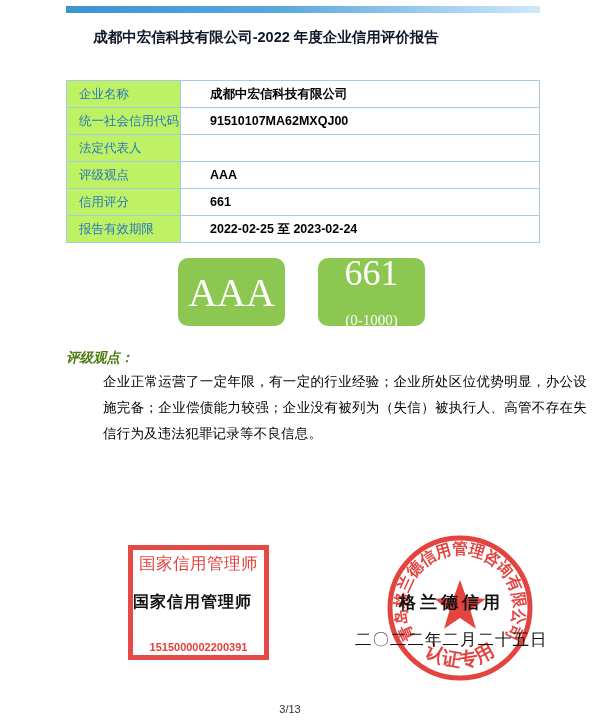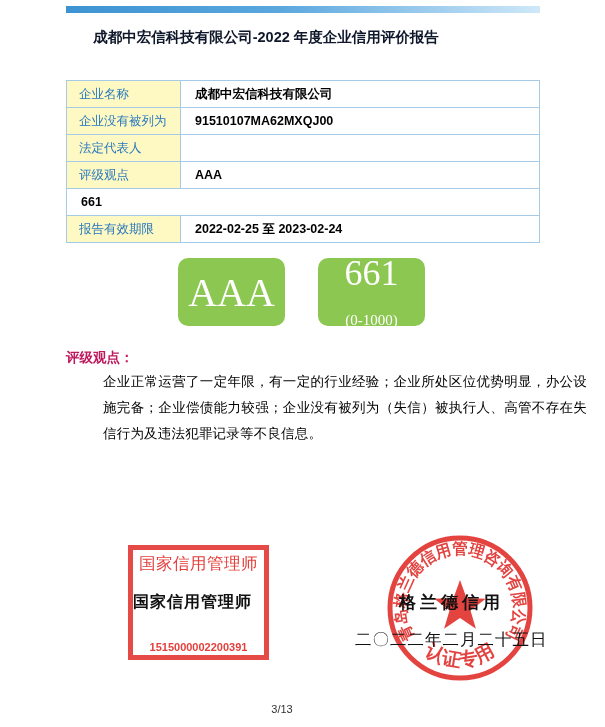--- a/index.html
+++ b/index.html
@@ -18,42 +18,42 @@
     text-align:center; font-size:14.5px; font-weight:bold; color:#0f172a;
   }
   
   #info-table {
     position:absolute; left:66px; top:80px; width:474px;
     border:1px solid #a5cbe9; box-sizing:border-box;
   }
   .tbl-row { display:flex; height:26px; border-bottom:1px solid #a5cbe9; }
   .tbl-row:last-child { border-bottom:none; }
   .tbl-label {
-    width:114px; flex:0 0 114px; background:#fef9c3; border-right:1px solid #a5cbe9;
+    width:114px; flex:0 0 114px; background:#bef264; border-right:1px solid #a5cbe9;
     color:#2878be; font-size:12.5px; display:flex; align-items:center;
     padding-left:12px; box-sizing:border-box;font-family:Liberation Mono, monospace;
   }
   .tbl-value {
-    flex:1; display:flex; align-items:center; padding-left:14px;
+    flex:1; display:flex; align-items:center; padding-left:29px;
     font-size:12.5px; font-weight:bold; color:#000;
   }
   
   .badge {
     position:absolute; top:258px; width:107px; height:68px;
     background:#8cc751; border-radius:10px; color:#ffffff;
     font-family:"Liberation Serif", serif;
     display:flex; flex-direction:column; align-items:center; justify-content:center;
   }
   #badge-grade { left:178px; font-size:40px; }
   #badge-score { left:318px; }
   #badge-score .score-main { font-size:36px; line-height:1; }
   #badge-score .score-range { font-size:15px; line-height:1.2; margin-top:20px; }
   
   #opinion-heading {
-    position:absolute; left:66px; top:349px; font-size:13.5px; font-weight:bold; color:#be185d;
+    position:absolute; left:66px; top:349px; font-size:13.5px; font-weight:bold; color:#4d7c0f;font-style:italic;
   }
   #opinion-body {
     position:absolute; left:66px; top:369px; width:484px;
     font-size:13.5px; line-height:26px; color:#000; letter-spacing:0.2px;
     text-align:justify;
     margin-left:37px;
   }
   
   #stamp-rect {
     position:absolute; left:128px; top:545px; width:141px; height:115px;
@@ -75,50 +75,51 @@
   
   #stamp-round { position:absolute; left:385px; top:533px; width:150px; height:150px; }
   #stamp-round text { font-family:"Liberation Sans", sans-serif; font-weight:bold; }
   
   .overlay-black { position:absolute; color:#111; white-space:nowrap; z-index:5; }
   #overlay-left   { left:133px; top:592px; font-size:16px; font-weight:bold; letter-spacing:1px; }
   #overlay-right  { left:399px; top:591px; font-size:17px; font-weight:bold; letter-spacing:4px; }
   #overlay-date   { left:355px; top:629px; font-size:16.5px; letter-spacing:1px; }
   
   #page-footer {
-    position:absolute; left:0; top:703px; width:564px; text-align:center;
+    position:absolute; left:8px; top:703px; width:564px; text-align:center;
     font-size:11px; color:#333;
   }
 </style>
 </head>
 <body>
 
 <div id="page">
 
   <div id="top-bar"></div>
 
   <div id="report-title">成都中宏信科技有限公司-2022 年度企业信用评价报告</div>
 
   <div id="info-table">
     <div class="tbl-row">
       <div class="tbl-label">企业名称</div>
       <div class="tbl-value">成都中宏信科技有限公司</div>
     </div>
     <div class="tbl-row">
-      <div class="tbl-label">企业没有被列为</div>
+      <div class="tbl-label">统一社会信用代码</div>
       <div class="tbl-value">91510107MA62MXQJ00</div>
     </div>
     <div class="tbl-row">
       <div class="tbl-label">法定代表人</div>
     </div>
     <div class="tbl-row">
       <div class="tbl-label">评级观点</div>
       <div class="tbl-value">AAA</div>
     </div>
     <div class="tbl-row">
+      <div class="tbl-label">信用评分</div>
       <div class="tbl-value">661</div>
     </div>
     <div class="tbl-row">
       <div class="tbl-label">报告有效期限</div>
       <div class="tbl-value">2022-02-25 至 2023-02-24</div>
     </div>
   </div>
 
   <div class="badge" id="badge-grade">AAA</div>
 

